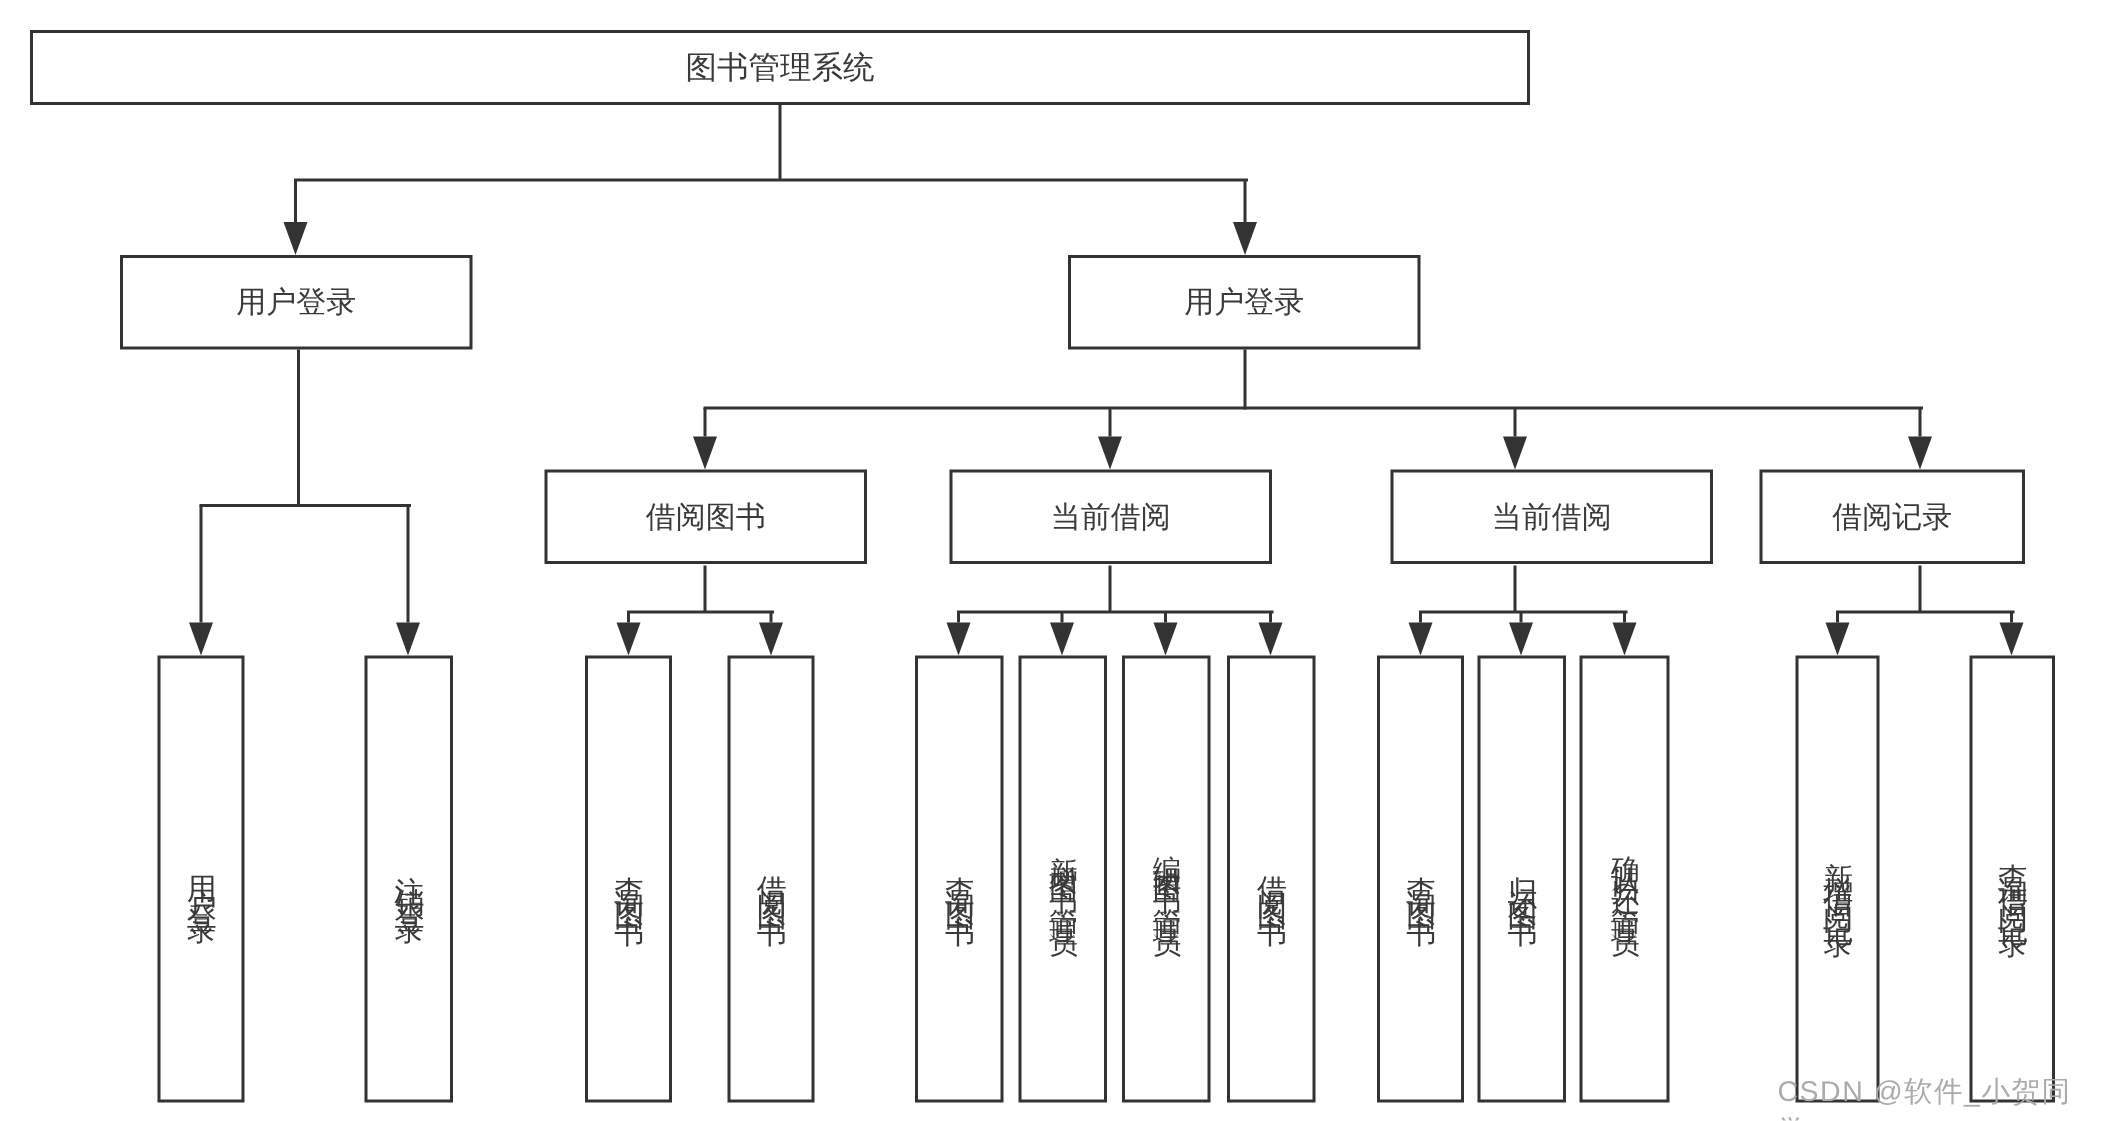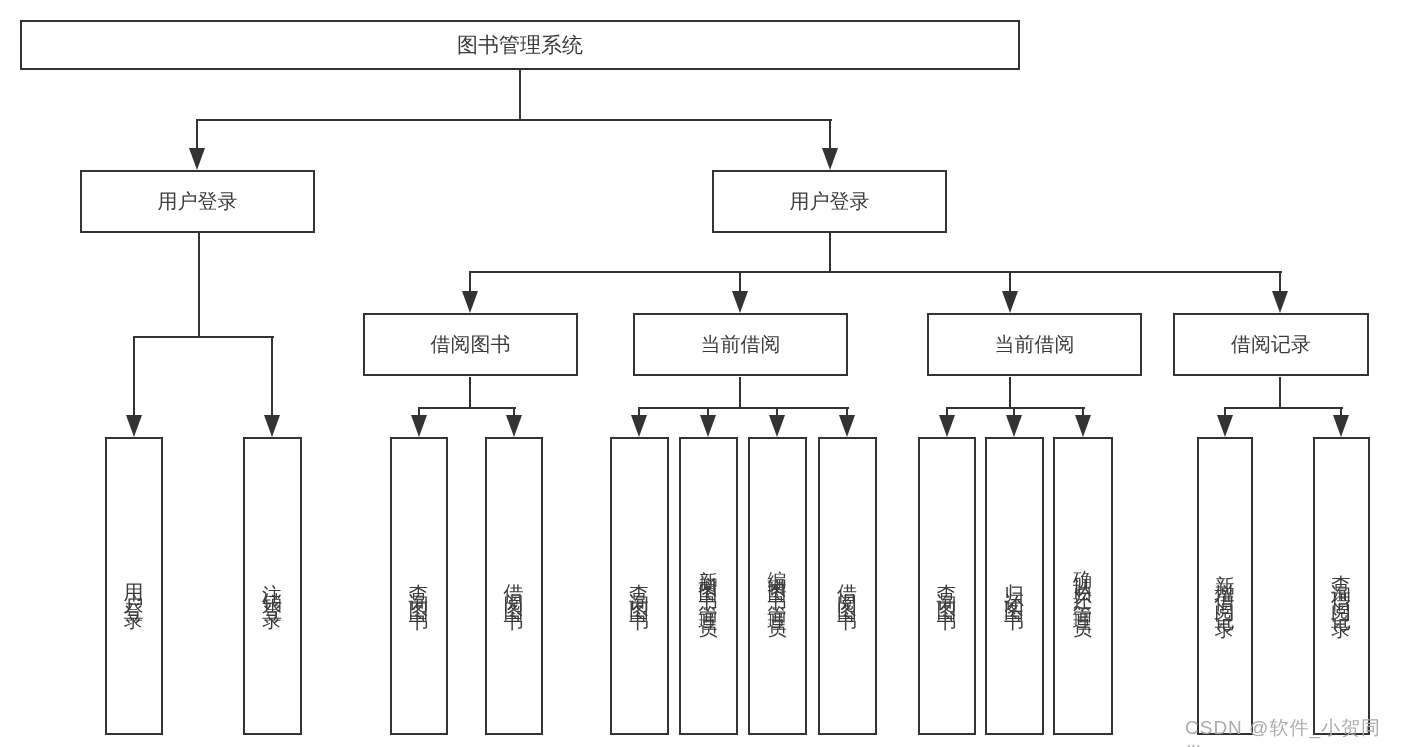--- a/index.html
+++ b/index.html
@@ -55,21 +55,21 @@
 
   <div class="node" style="left:363px;top:313px;width:215px;height:63px;">
     <span>借阅图书</span>
   </div>
   <div class="node" style="left:633px;top:313px;width:215px;height:63px;">
     <span>当前借阅</span>
   </div>
   <div class="node" style="left:903px;top:313px;width:215px;height:63px;margin-left:24px;">
     <span>当前借阅</span>
   </div>
-  <div class="node" style="left:1173px;top:313px;width:196px;height:63px;">
+  <div class="node" style="left:1173px;top:313px;width:177px;height:63px;">
     <span>借阅记录</span>
   </div>
 
   <div class="node vnode" style="left:105px;top:437px;width:58px;height:298px;">
     <span>用户登录</span>
   </div>
   <div class="node vnode" style="left:243px;top:437px;width:59px;height:298px;">
     <span>注销登录</span>
   </div>
 

